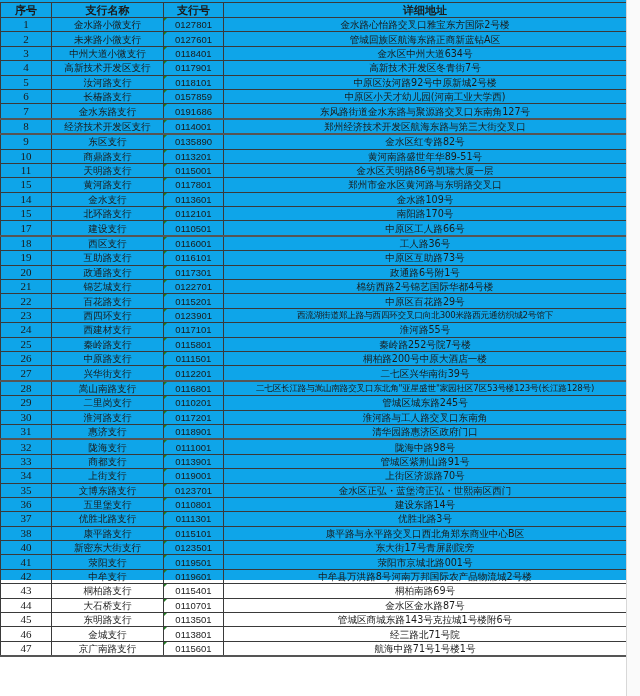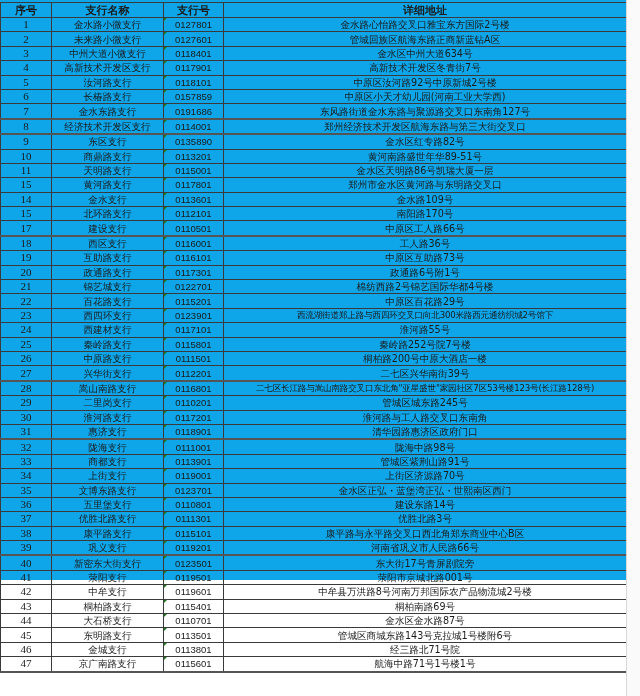--- a/index.html
+++ b/index.html
@@ -267,26 +267,20 @@
           <td class="name">优胜北路支行</td>
           <td class="code">0111301</td>
           <td class="addr">优胜北路3号</td>
         </tr>
         <tr>
           <td class="no">38</td>
           <td class="name">康平路支行</td>
           <td class="code">0115101</td>
           <td class="addr">康平路与永平路交叉口西北角郑东商业中心B区</td>
         </tr>
-        <tr class="thick">
-          <td class="no">39</td>
-          <td class="name">巩义支行</td>
-          <td class="code">0119201</td>
-          <td class="addr">河南省巩义市人民路66号</td>
-        </tr>
         <tr>
           <td class="no">40</td>
           <td class="name">新密东大街支行</td>
           <td class="code">0123501</td>
           <td class="addr">东大街17号青屏剧院旁</td>
         </tr>
         <tr>
           <td class="no">41</td>
           <td class="name">荥阳支行</td>
           <td class="code">0119501</td>

